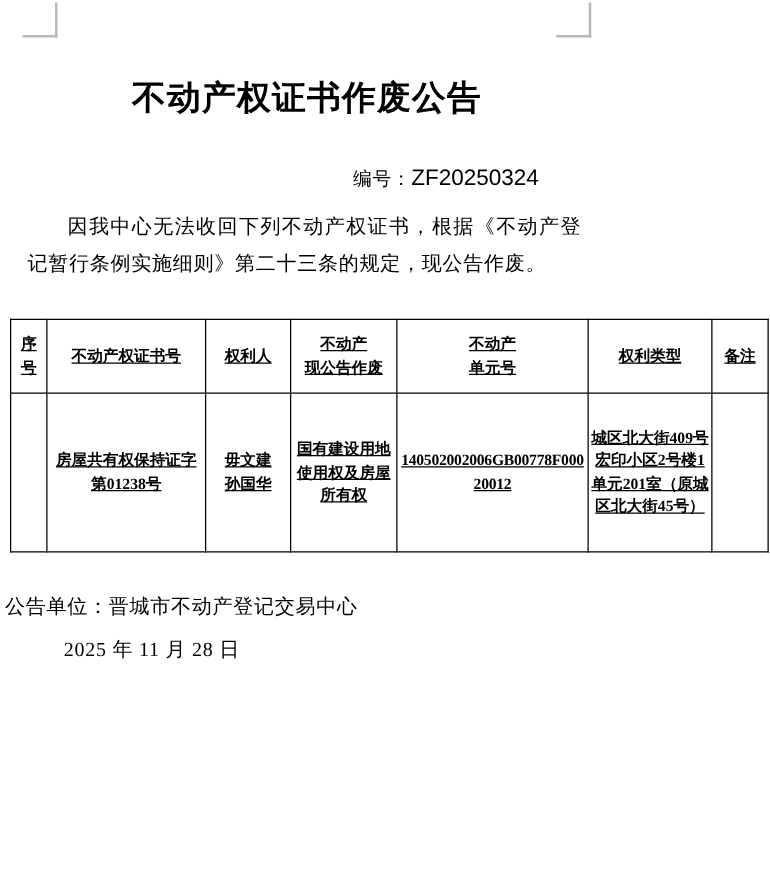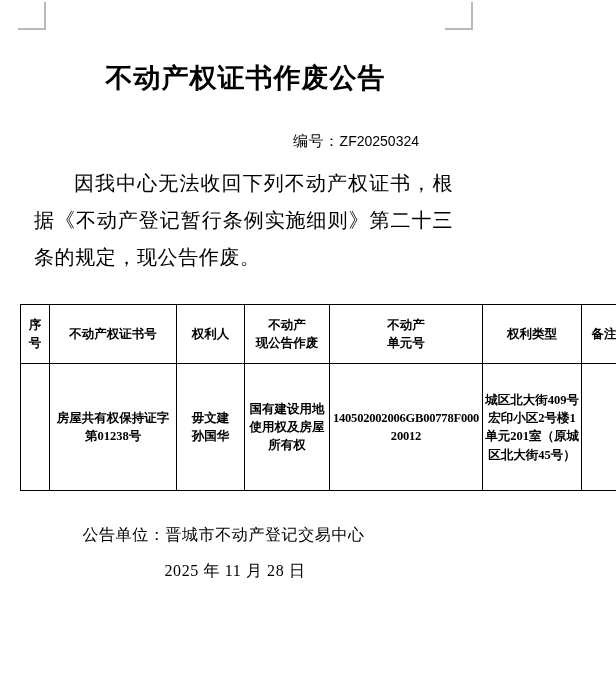--- a/index.html
+++ b/index.html
@@ -40,21 +40,21 @@
   }
 
   
   .page {
     position: absolute;
     left: 0;
     top: 0;
     width: 491px;
     height: 699px;
     box-sizing: border-box;
-    padding: 0 16px;
+    padding: 0 4px;
     border-radius: 29px;
   }
 
   .doc-title {
     margin: 0;
     padding-top: 62px;
     text-align: center;
     font-family: "Liberation Serif", "DejaVu Serif", serif;
     font-size: 27px;
     font-weight: bold;
@@ -65,36 +65,37 @@
   .doc-number {
     margin-top: 38px;
     padding-right: 56px;
     text-align: right;
     font-size: 15px;
     font-weight: normal;
     letter-spacing: 0.5px;
   }
   .doc-number .num-value {
     font-family: "Liberation Sans", sans-serif;
-    font-size: 14px;
+    font-size: 18px;
     letter-spacing: 0px;
   }
 
   .body-text {
     margin: 14px 22px 0 18px;
-    font-size: 20px;
+    font-size: 16px;
     line-height: 1.85;
     text-align: justify;
     text-indent: 2em;
     letter-spacing: 0.6px;
   }
 
   
   .table-wrap {
     margin: 28px 4px 0 4px;
+    text-decoration: underline;
   }
   table.announce-table {
     width: 606px;
     border-collapse: collapse;
     table-layout: fixed;
   }
   table.announce-table td,
   table.announce-table th {
     border: 1px solid #000000;
     text-align: center;
@@ -129,21 +130,21 @@
   }
   .cell-owner { line-height: 1.55; }
   .cell-type  { line-height: 1.55; }
   .cell-location { line-height: 1.6; font-size: 12.5px; margin-left: 45px; }
   .cell-cert { line-height: 1.6; }
 
   
   .footer {
     margin-top: 26px;
     padding-right: 44px;
-    text-align: center;
+    text-align: left;
     font-size: 16px;
     line-height: 2.2;
     letter-spacing: 0.6px;
   }
   .footer .date-line {
     padding-right: 24px;
   }
   .footer .date-line .d-num {
     font-family: "Liberation Serif", "DejaVu Serif", serif;
     margin-left: 47px;

